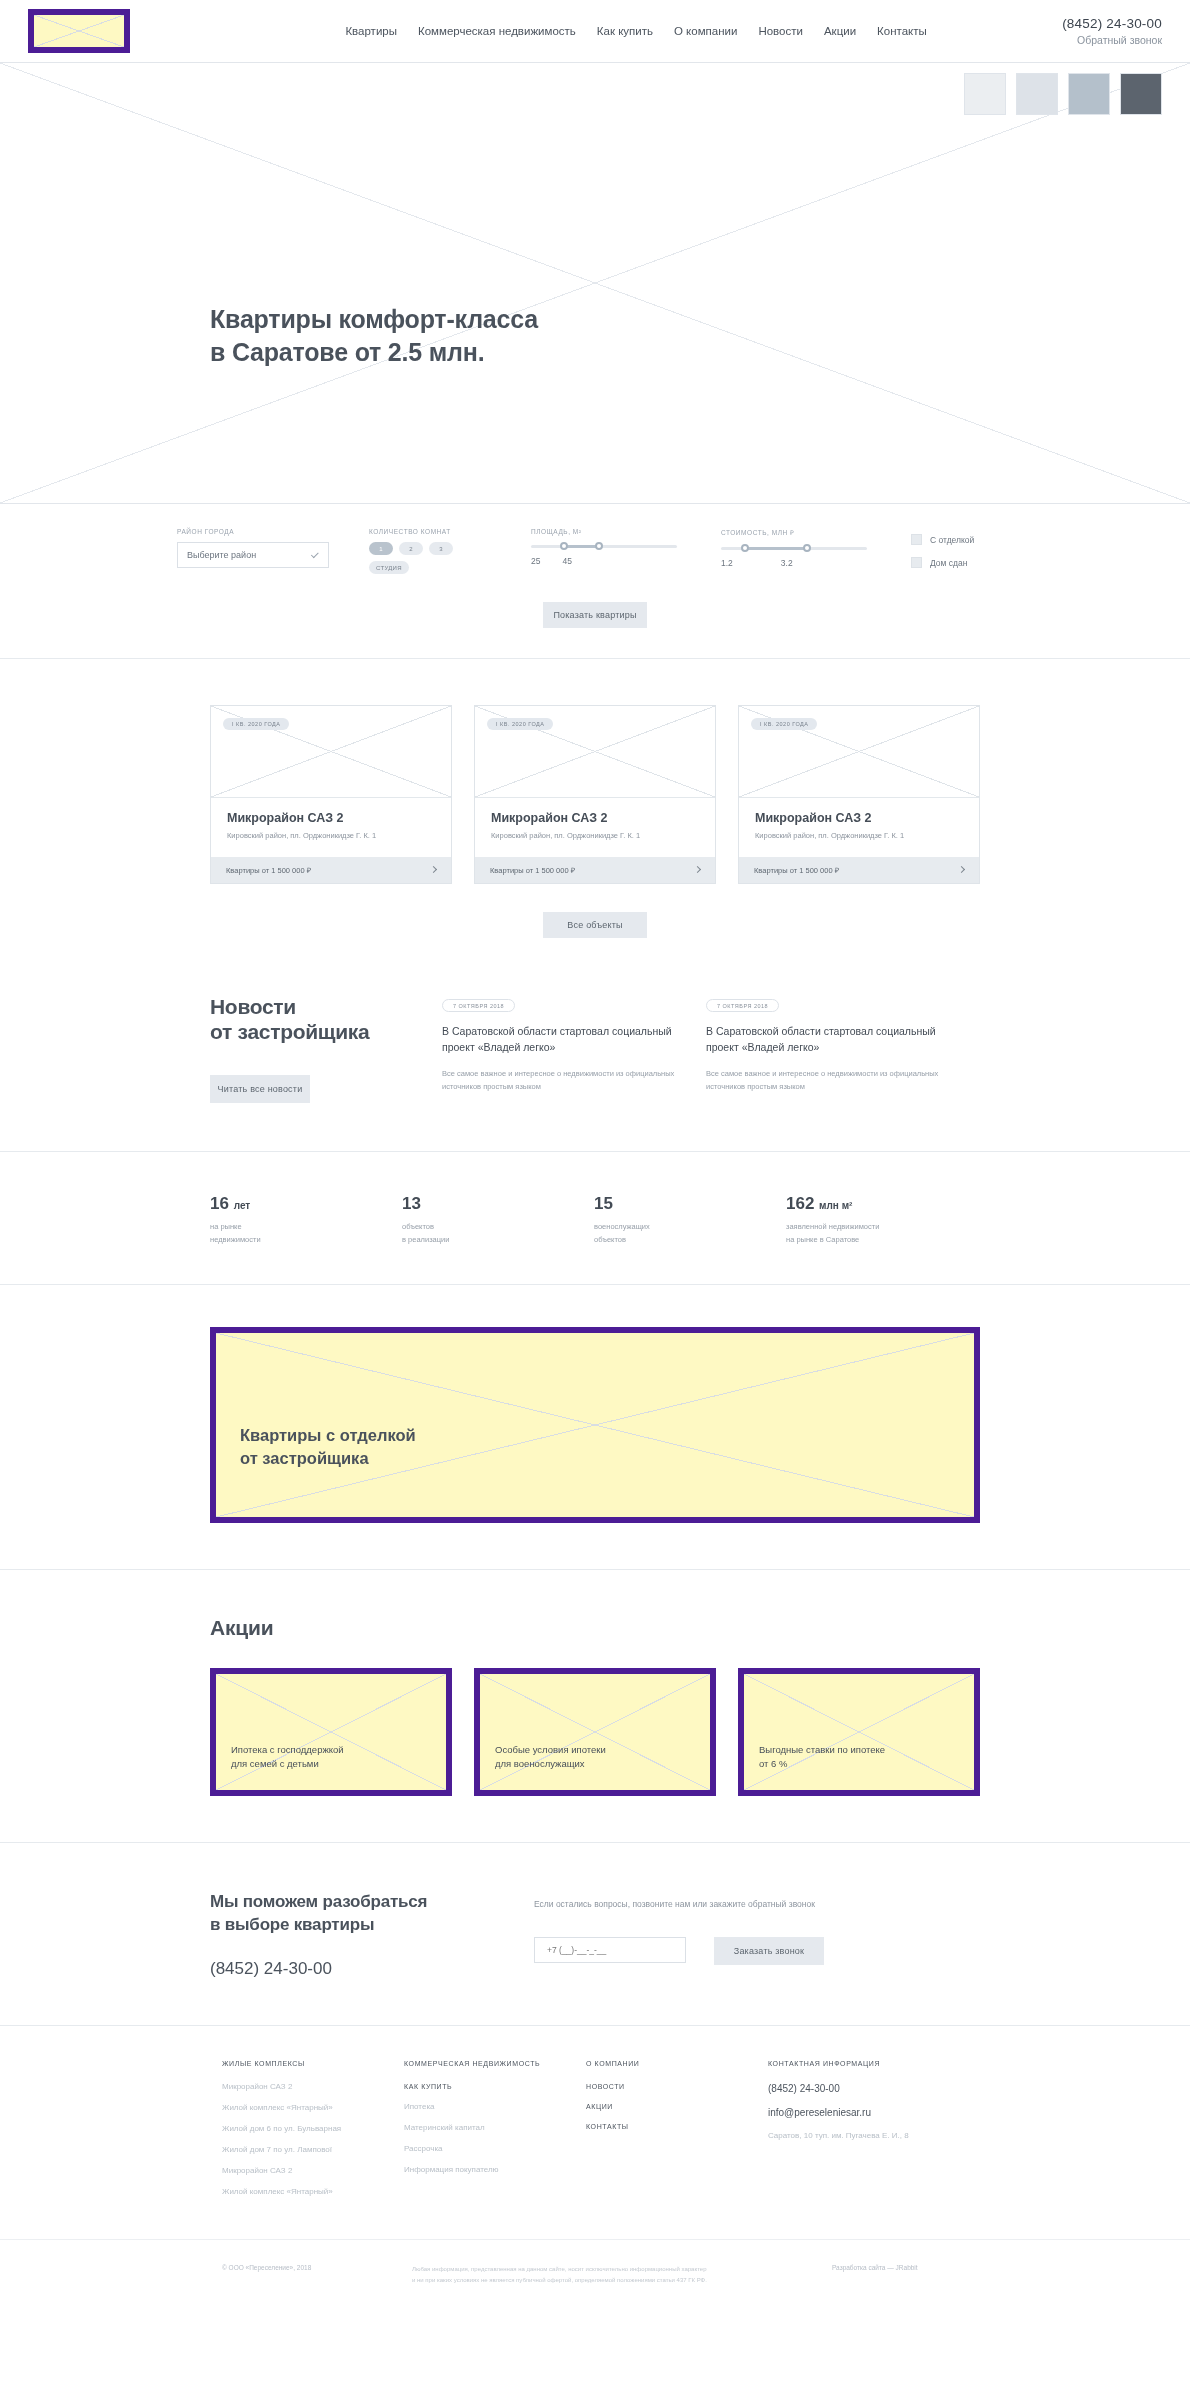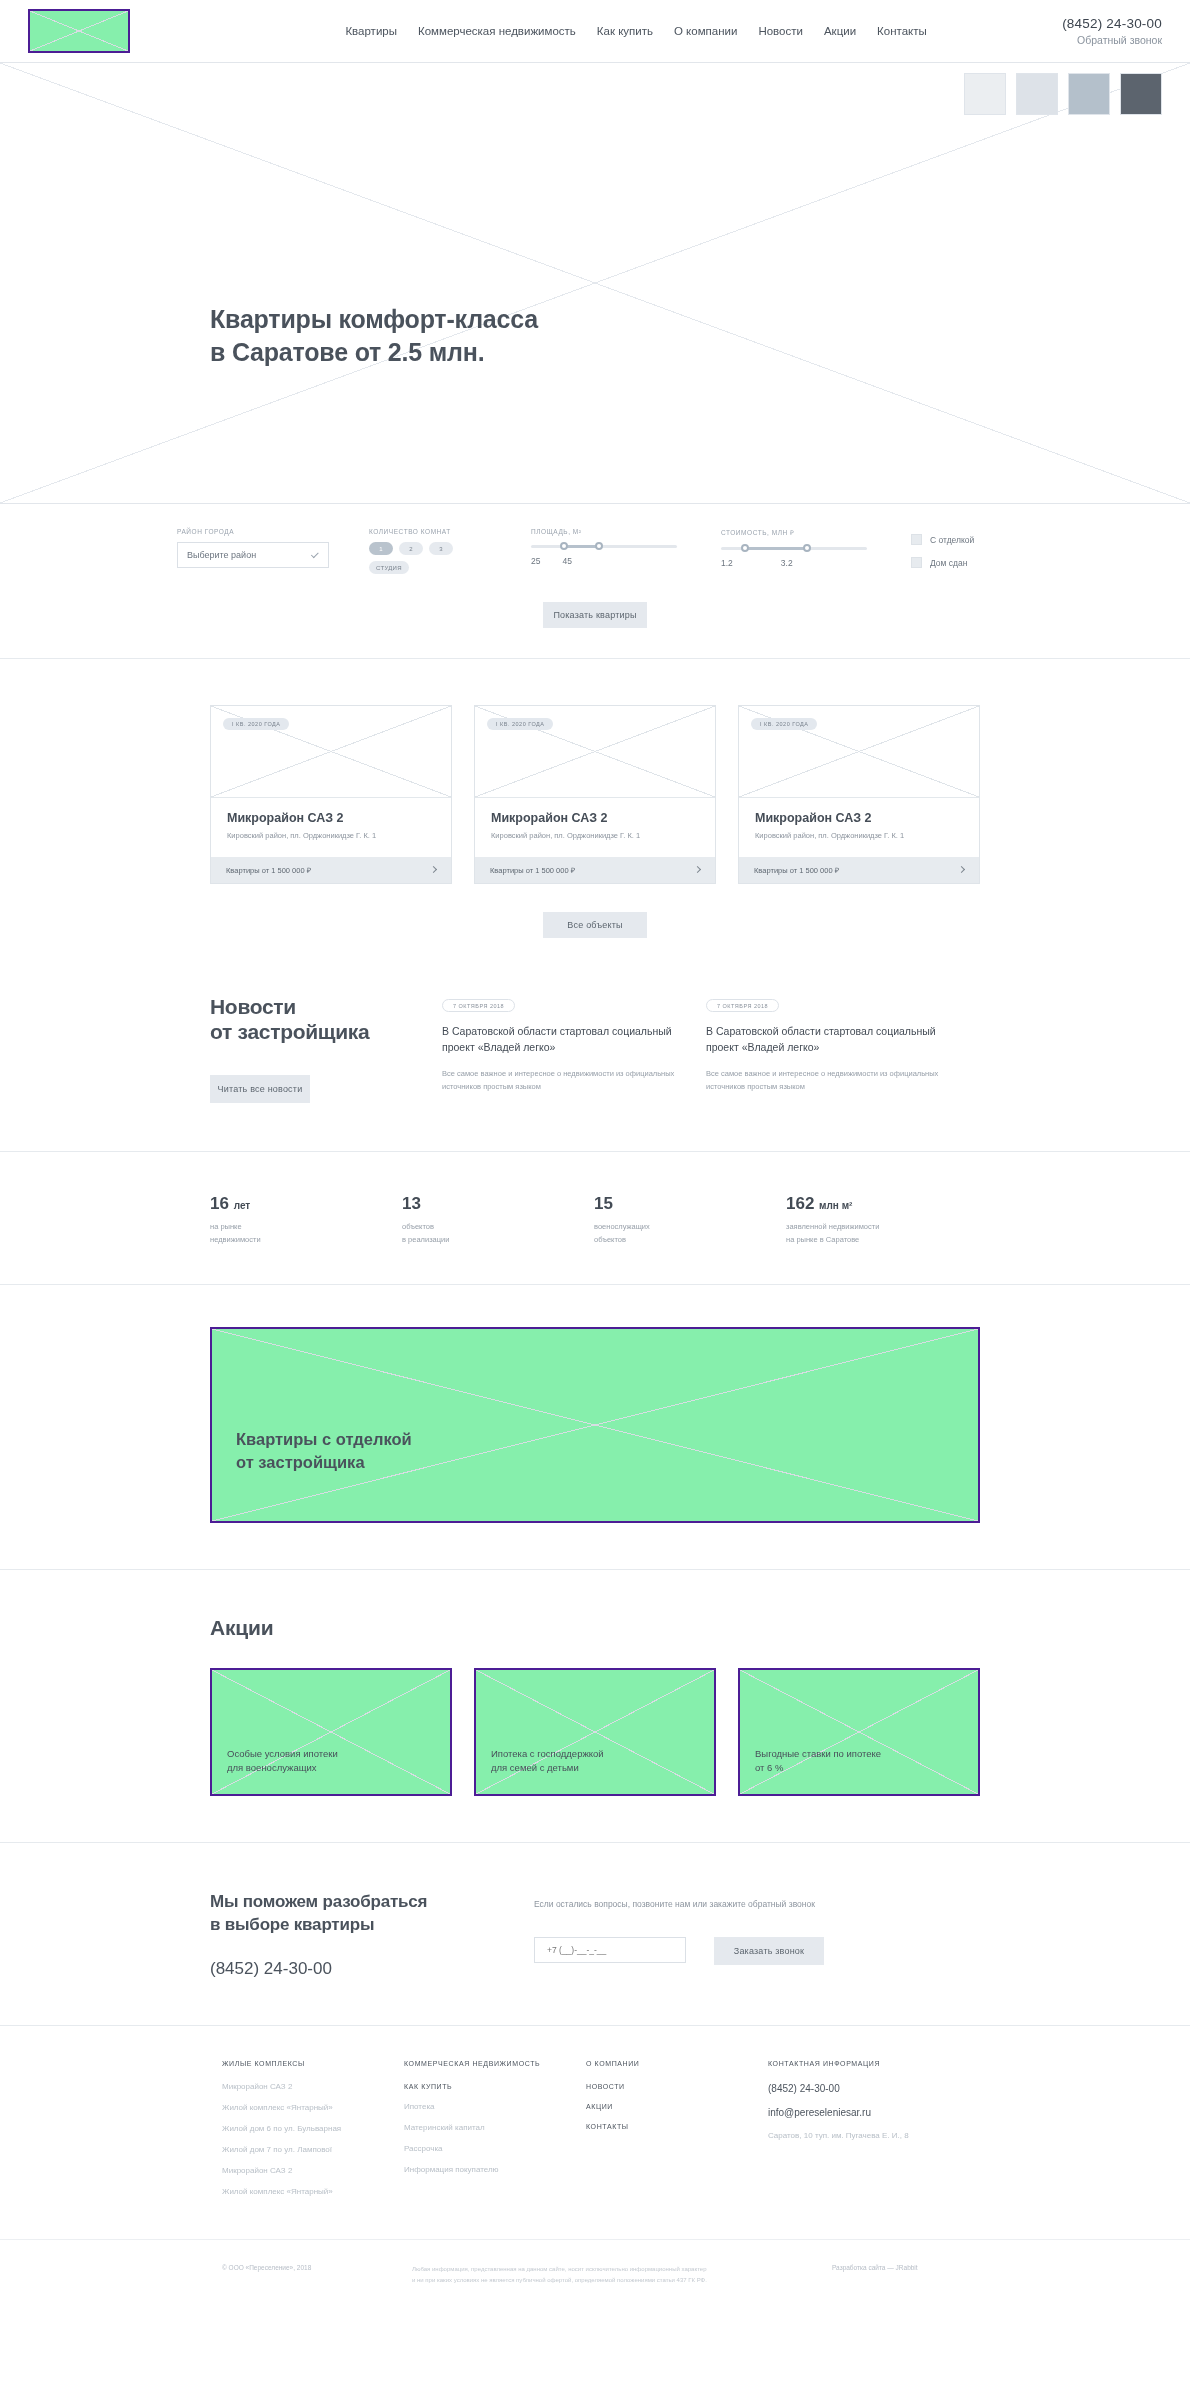--- a/index.html
+++ b/index.html
@@ -10,22 +10,22 @@
     background: #ffffff;
     color: #4c545e;
     -webkit-font-smoothing: antialiased;
   }
   .page { width: 1190px; position: relative; overflow: hidden; }
 
   
   .wrap { width: 770px; margin: 0 auto; position: relative; }
   .xbox {
     position: relative;
-    border: 2px solid #4c1d95;
-    background: #86efac;
+    border: 6px solid #4c1d95;
+    background: #fef9c3;
   }
   .xbox::before, .xbox::after {
     content: "";
     position: absolute;
     left: 0; top: 0;
     width: 100%; height: 100%;
     background-repeat: no-repeat;
     background-size: 100% 100%;
     pointer-events: none;
   }
@@ -646,28 +646,28 @@
   </div>
 
   <div class="divider"></div>
 
   <div class="section">
     <div class="wrap">
       <h2 class="sec-title">Акции</h2>
       <div class="promo-cards">
         <div class="promo xbox">
           <div class="promo-label">
+            <span>Ипотека с господдержкой</span><br>
+            <span>для семей с детьми</span>
+          </div>
+        </div>
+        <div class="promo xbox">
+          <div class="promo-label">
             <span>Особые условия ипотеки</span><br>
             <span>для военослужащих</span>
-          </div>
-        </div>
-        <div class="promo xbox">
-          <div class="promo-label">
-            <span>Ипотека с господдержкой</span><br>
-            <span>для семей с детьми</span>
           </div>
         </div>
         <div class="promo xbox">
           <div class="promo-label">
             <span>Выгодные ставки по ипотеке</span><br>
             <span>от 6 %</span>
           </div>
         </div>
       </div>
     </div>

